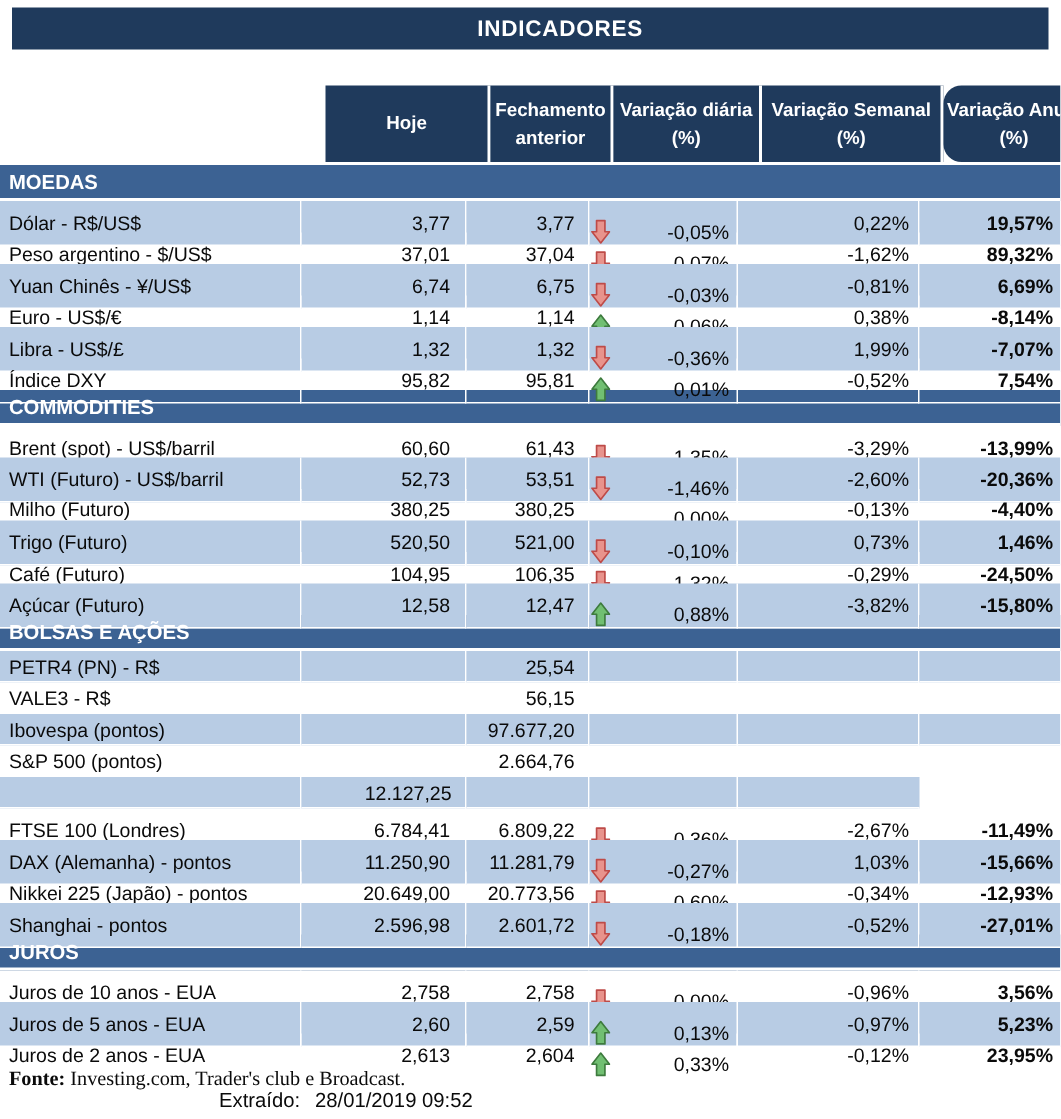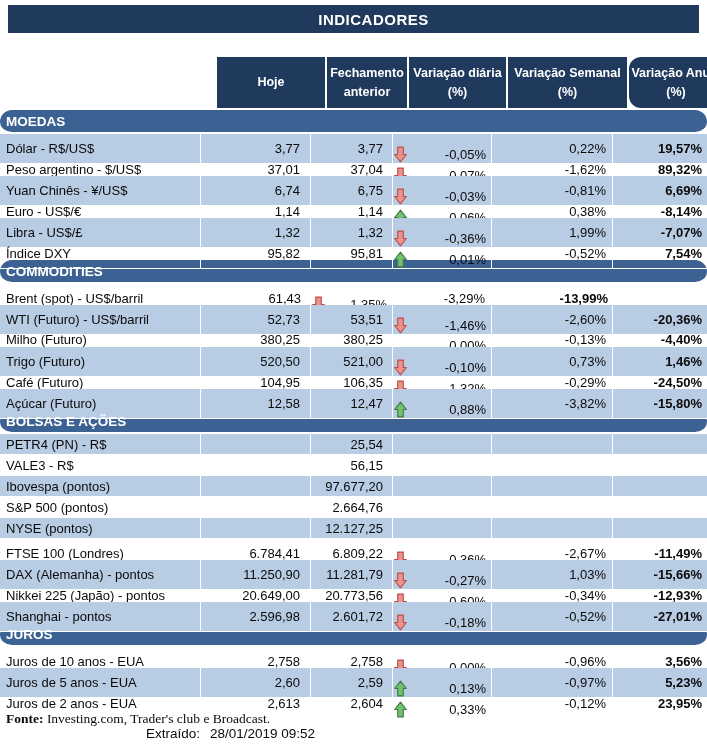--- a/index.html
+++ b/index.html
@@ -21,21 +21,21 @@
 
   
   .col-header{height:51px;margin-left:16px;}
   .col-header .hcell{background:var(--dark);color:#fff;font-weight:bold;font-size:12.5px;line-height:1.45;
     display:flex;align-items:center;justify-content:center;text-align:center;border-right:2px solid #fff;padding:0 2px;box-sizing:border-box;}
   .col-header .hcell:last-child{border-right:none;border-radius:12px;}
   .col-header .corner{background:transparent;border:none;}
 
   
   .band{height:24px;background:var(--band);color:#fff;font-weight:bold;font-size:13.5px;
-    display:flex;align-items:center;padding-left:6px;box-sizing:border-box;border-bottom:2px solid #fff;border-radius:12px;}
+    display:flex;align-items:center;padding-left:6px;box-sizing:border-box;border-bottom:2px solid #fff;}
   .band.first{margin-top:2px;}
 
   
   .row{height:21px;box-sizing:border-box;font-size:13px;}
   .row .cell{display:flex;align-items:center;border-right:1px solid #fff;border-bottom:1px solid #fff;
     box-sizing:border-box;white-space:nowrap;overflow:visible;background:transparent;}
   .row .cell:last-child{border-right:none;}
   .row.shaded .cell{background:var(--stripe);}
   .cell.label{padding-left:6px;}
   .cell.num{justify-content:flex-end;}
@@ -166,20 +166,21 @@
         <span class="pct">0,01%</span>
       </div>
       <div class="cell num vsem">-0,52%</div>
       <div class="cell num vanual">7,54%</div>
     </div>
       <div class="band">
       <span>COMMODITIES</span>
     </div>
       <div class="grid row">
       <div class="cell label">Brent (spot) - US$/barril</div>
+      <div class="cell num hoje">60,60</div>
       <div class="cell num fech">61,43</div>
       <div class="cell vdia">
         <span class="arrow-slot">
             <svg id="arrow-down-proto" width="13" height="17" viewBox="0 0 14 18" xmlns="http://www.w3.org/2000/svg">
     <polygon points="4,1 10,1 10,9 13.3,9 7,17 0.7,9 4,9" fill="#E8938C" stroke="#BE4B48" stroke-width="1.2" stroke-linejoin="round"></polygon>
   </svg>
           </span>
         <span class="pct">-1,35%</span>
       </div>
       <div class="cell num vsem">-3,29%</div>
@@ -297,21 +298,20 @@
       <div class="cell num hoje"></div>
       <div class="cell num fech">2.664,76</div>
       <div class="cell vdia">
         <span class="arrow-slot"></span>
         <span class="pct"></span>
       </div>
       <div class="cell num vsem"></div>
       <div class="cell num vanual"></div>
     </div>
       <div class="grid row shaded">
-      <div class="cell label">NYSE (pontos)</div>
       <div class="cell num hoje"></div>
       <div class="cell num fech">12.127,25</div>
       <div class="cell vdia">
         <span class="arrow-slot"></span>
         <span class="pct"></span>
       </div>
       <div class="cell num vsem"></div>
       <div class="cell num vanual"></div>
     </div>
       <div class="grid row">

